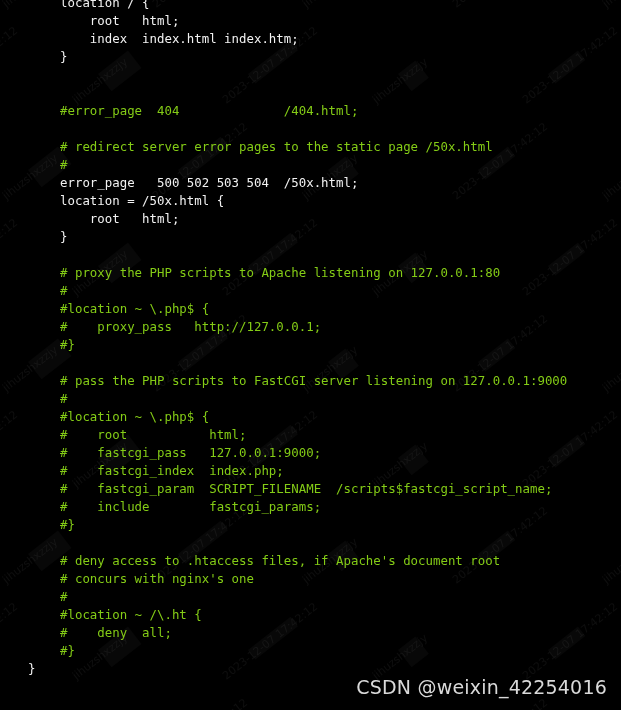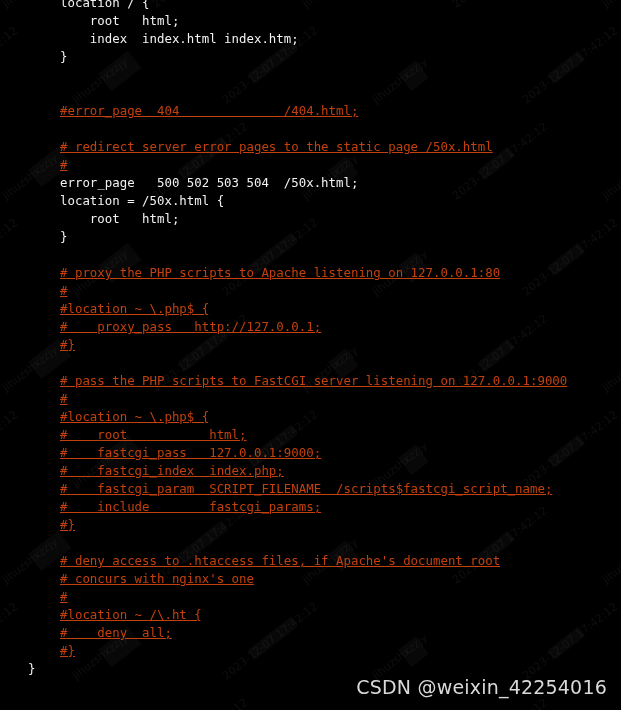--- a/index.html
+++ b/index.html
@@ -41,21 +41,21 @@
 
   .ln {
     display: block;
     height: 18px;
     white-space: pre;
     padding-left: 60px;
   }
   .ln.dedent { padding-left: 28px; }
 
   .code   { color: #f2f2f2; }
-  .cmt    { color: #c2410c; text-decoration: underline; }
+  .cmt    { color: #84cc16; }
   .blank  { color: transparent; }
 
   
   #wm-layer {
     position: absolute;
     inset: 0;
     z-index: 2;
     pointer-events: none;
     overflow: hidden;
   }

